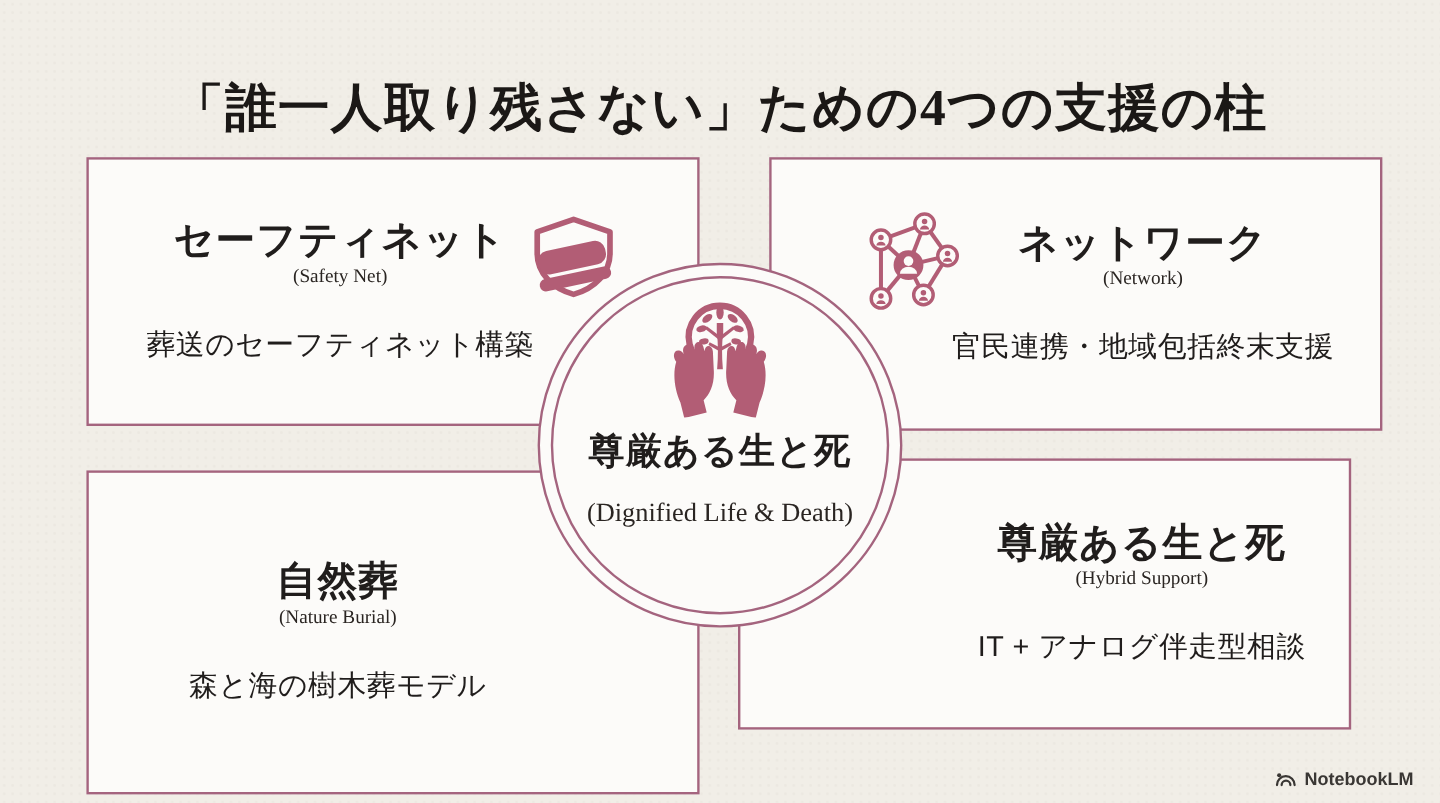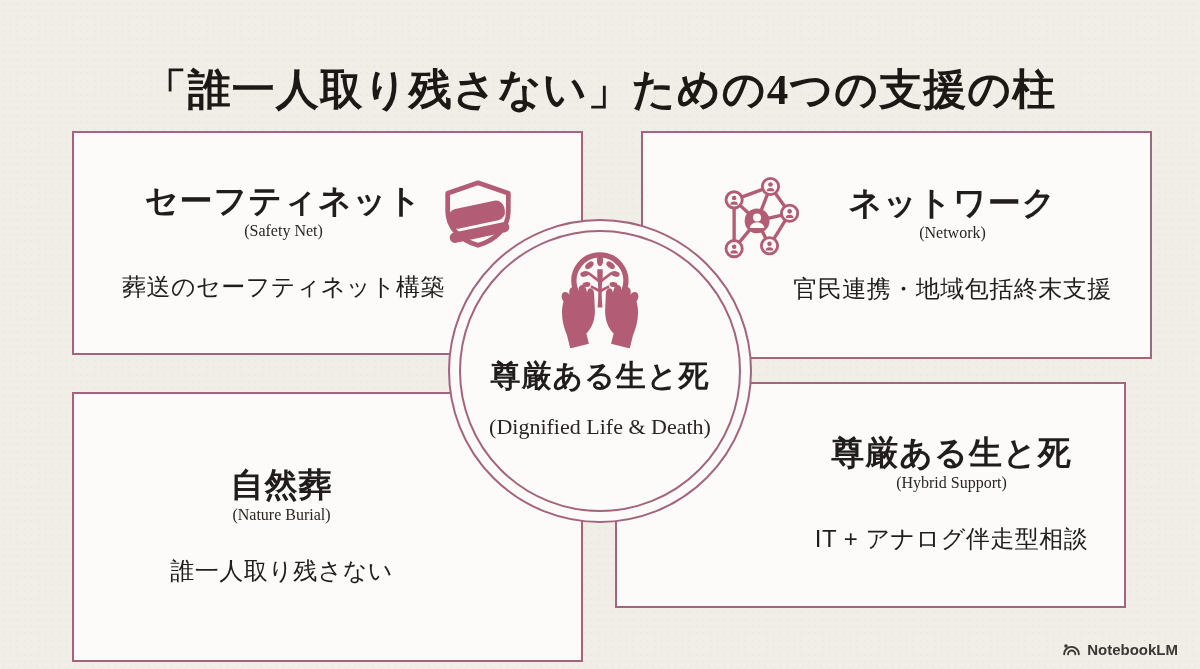--- a/index.html
+++ b/index.html
@@ -167,21 +167,21 @@
       <div class="description">官民連携・地域包括終末支援</div>
     </div>
   </section>
 
   <section class="card bl">
     <div class="card-content">
       <div class="hcol">
         <div class="heading">自然葬</div>
         <div class="subheading">(Nature Burial)</div>
       </div>
-      <div class="description">誰一人取り残さない</div>
+      <div class="description">森と海の樹木葬モデル</div>
     </div>
   </section>
 
   <section class="card br">
     <div class="card-content">
       <div class="hcol">
         <div class="heading">尊厳ある生と死</div>
         <div class="subheading">(Hybrid Support)</div>
       </div>
       <div class="description">IT + アナログ伴走型相談</div>

